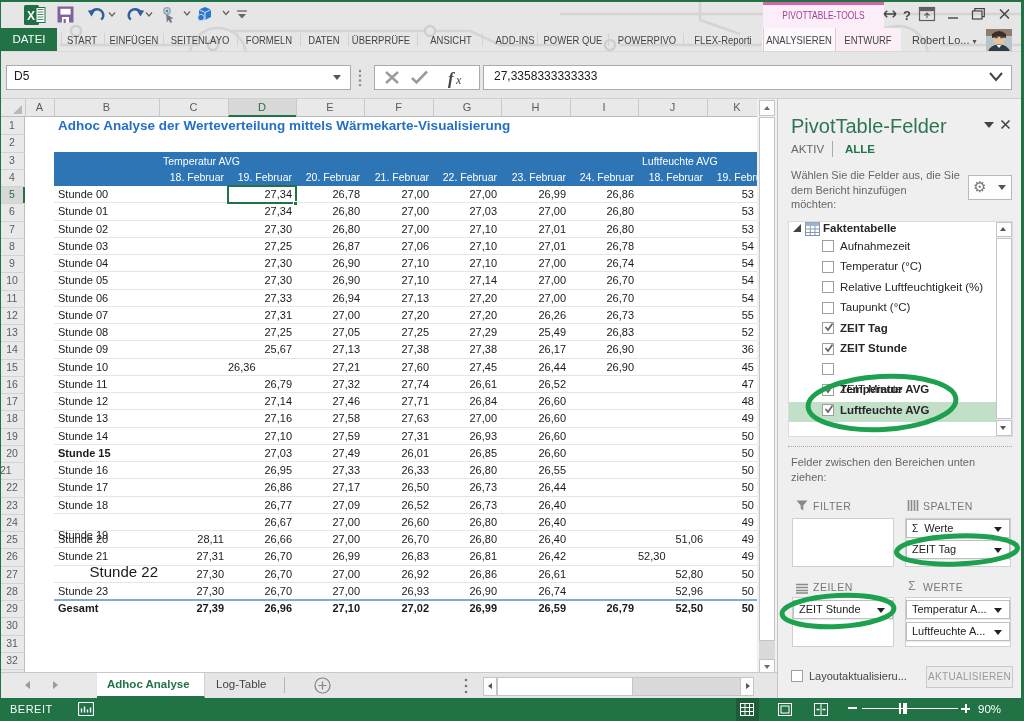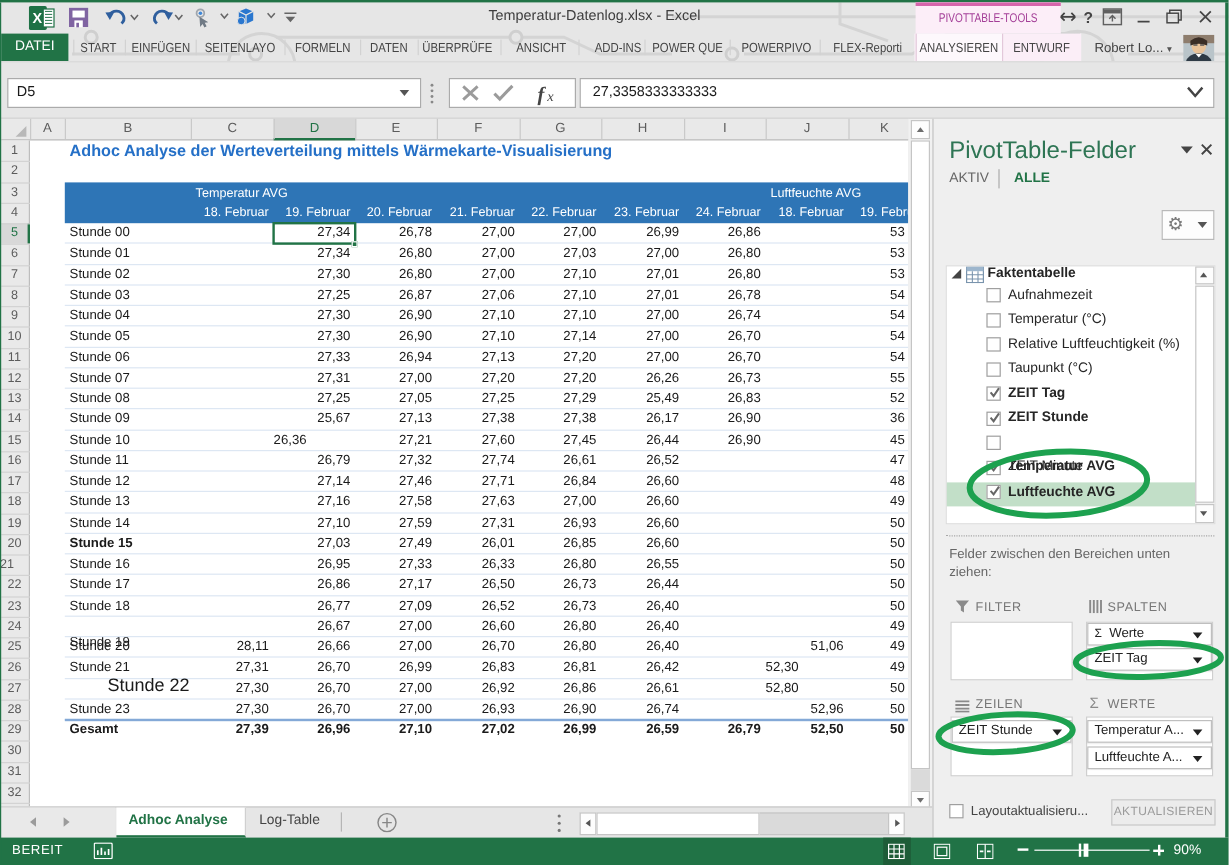--- a/index.html
+++ b/index.html
@@ -57,21 +57,20 @@
 <svg class="ab" style="left:196px;top:5px;" width="36" height="19" viewBox="0 0 36 19">
 <path d="M9 2 L15 4.5 L15 12 L9 15 L3 12 L3 4.5 z" fill="#2a77cf"></path>
 <path d="M3 4.5 L9 7.5 L15 4.5 M9 7.5 L9 15" fill="none" stroke="#e6e6e6" stroke-width="1"></path>
 <circle cx="5" cy="12.5" r="3.2" fill="#2a77cf" stroke="#e6e6e6" stroke-width="0.8"></circle>
 <path d="M27 6 l3 3.5 l3-3.5" fill="none" stroke="#666" stroke-width="1.3"></path>
 </svg>
 <svg class="ab" style="left:236px;top:8px;" width="12" height="12" viewBox="0 0 12 12">
 <path d="M1 3 h10" stroke="#666" stroke-width="1.3"></path>
 <path d="M2 6 l4 4.5 l4-4.5" fill="#666"></path>
 </svg>
-<div class="ab" style="left:407px;top:6px;width:300px;font-size:12px;color:#3d3d3d;">Temperatur-Datenlog.xlsx - Excel</div>
 <div class="ab" style="left:763px;top:2px;width:121px;height:26px;background:#fceef8;border-top:3px solid #d565ab;"></div>
 <div class="ab" style="left:763px;top:9px;width:121px;text-align:center;font-size:10.5px;color:#a33e97;transform:scaleX(0.8);">PIVOTTABLE-TOOLS</div>
 <svg class="ab" style="left:880px;top:5px;" width="140" height="20" viewBox="0 0 140 20">
 <path d="M4 9 h12 M4 9 l3.2-3.2 M4 9 l3.2 3.2 M16 9 l-3.2-3.2 M16 9 l-3.2 3.2" stroke="#444" stroke-width="1.5" fill="none"></path>
 <text x="23" y="14.5" font-size="13" font-weight="bold" fill="#444" font-family="Liberation Sans">?</text>
 <rect x="39.5" y="2.5" width="15" height="13" fill="none" stroke="#606060" stroke-width="1.2"></rect>
 <rect x="40" y="3" width="14" height="3.2" fill="#606060"></rect>
 <path d="M47 13 l0 -4.5 M44.4 10.6 l2.6-2.6 l2.6 2.6" stroke="#606060" stroke-width="1.2" fill="none"></path>
 <path d="M68 13 h10" stroke="#444" stroke-width="1.4"></path>
 <rect x="92.5" y="6" width="9.5" height="8" fill="none" stroke="#444" stroke-width="1.2"></rect>
@@ -435,21 +434,21 @@
 <div class="ab" style="left:613px;top:431.25px;width:65px;height:17.25px;font-size:11px;color:#1a1a1a;line-height:17.25px;">52,30</div>
 <div class="ab" style="left:682px;top:431.25px;width:47px;height:17.25px;font-size:11px;color:#1a1a1a;line-height:17.25px;text-align:right;">49</div>
 <div class="ab" style="left:29px;top:447.5px;width:703px;height:1px;background:#dde7f3;"></div>
 <div class="ab" style="left:33px;top:446px;width:100px;height:17.25px;font-size:15px;color:#1a1a1a;line-height:17.25px;text-align:right;">Stunde 22</div>
 <div class="ab" style="left:134px;top:448.5px;width:65px;height:17.25px;font-size:11px;color:#1a1a1a;line-height:17.25px;text-align:right;">27,30</div>
 <div class="ab" style="left:203px;top:448.5px;width:64px;height:17.25px;font-size:11px;color:#1a1a1a;line-height:17.25px;text-align:right;">26,70</div>
 <div class="ab" style="left:271px;top:448.5px;width:64px;height:17.25px;font-size:11px;color:#1a1a1a;line-height:17.25px;text-align:right;">27,00</div>
 <div class="ab" style="left:339px;top:448.5px;width:65px;height:17.25px;font-size:11px;color:#1a1a1a;line-height:17.25px;text-align:right;">26,92</div>
 <div class="ab" style="left:408px;top:448.5px;width:64px;height:17.25px;font-size:11px;color:#1a1a1a;line-height:17.25px;text-align:right;">26,86</div>
 <div class="ab" style="left:476px;top:448.5px;width:65px;height:17.25px;font-size:11px;color:#1a1a1a;line-height:17.25px;text-align:right;">26,61</div>
-<div class="ab" style="left:613px;top:448.5px;width:65px;height:17.25px;font-size:11px;color:#1a1a1a;line-height:17.25px;text-align:left;">52,80</div>
+<div class="ab" style="left:613px;top:448.5px;width:65px;height:17.25px;font-size:11px;color:#1a1a1a;line-height:17.25px;text-align:right;">52,80</div>
 <div class="ab" style="left:682px;top:448.5px;width:47px;height:17.25px;font-size:11px;color:#1a1a1a;line-height:17.25px;text-align:right;">50</div>
 <div class="ab" style="left:29px;top:464.75px;width:703px;height:1px;background:#dde7f3;"></div>
 <div class="ab" style="left:33px;top:465.75px;width:100px;height:17.25px;font-size:11px;color:#1a1a1a;line-height:17.25px;">Stunde 23</div>
 <div class="ab" style="left:134px;top:465.75px;width:65px;height:17.25px;font-size:11px;color:#1a1a1a;line-height:17.25px;text-align:right;">27,30</div>
 <div class="ab" style="left:203px;top:465.75px;width:64px;height:17.25px;font-size:11px;color:#1a1a1a;line-height:17.25px;text-align:right;">26,70</div>
 <div class="ab" style="left:271px;top:465.75px;width:64px;height:17.25px;font-size:11px;color:#1a1a1a;line-height:17.25px;text-align:right;">27,00</div>
 <div class="ab" style="left:339px;top:465.75px;width:65px;height:17.25px;font-size:11px;color:#1a1a1a;line-height:17.25px;text-align:right;">26,93</div>
 <div class="ab" style="left:408px;top:465.75px;width:64px;height:17.25px;font-size:11px;color:#1a1a1a;line-height:17.25px;text-align:right;">26,90</div>
 <div class="ab" style="left:476px;top:465.75px;width:65px;height:17.25px;font-size:11px;color:#1a1a1a;line-height:17.25px;text-align:right;">26,74</div>
 <div class="ab" style="left:613px;top:465.75px;width:65px;height:17.25px;font-size:11px;color:#1a1a1a;line-height:17.25px;text-align:right;">52,96</div>
@@ -501,20 +500,21 @@
 <div class="ab" style="left:745.5px;top:683px;width:0;height:0;border-top:3.5px solid transparent;border-bottom:3.5px solid transparent;border-left:4.5px solid #555;"></div>
 <div class="ab" style="left:777px;top:99px;width:245px;height:599px;background:#efefef;border-left:1px solid #c3c3c3;"></div>
 <div class="ab" style="left:791px;top:115px;font-size:20px;color:#2e7554;">PivotTable-Felder</div>
 <div class="ab" style="left:984px;top:122px;width:0;height:0;border-left:5px solid transparent;border-right:5px solid transparent;border-top:6px solid #444;"></div>
 <svg class="ab" style="left:1000px;top:119px;" width="11" height="11" viewBox="0 0 11 11">
       <path d="M1.5 1.5 l8 8 M9.5 1.5 l-8 8" stroke="#444" stroke-width="1.6"></path>
     </svg>
 <div class="ab" style="left:791px;top:143px;font-size:11.5px;color:#666;">AKTIV</div>
 <div class="ab" style="left:832px;top:141px;width:1px;height:16px;background:#ababab;"></div>
 <div class="ab" style="left:845px;top:143px;font-size:11.5px;font-weight:bold;color:#217346;">ALLE</div>
+<div class="ab" style="left:791px;top:168px;width:195px;font-size:11px;line-height:14.5px;color:#666;">Wählen Sie die Felder aus, die Sie<br>dem Bericht hinzufügen<br>möchten:</div>
 <div class="ab" style="left:968px;top:175px;width:44px;height:25px;background:#fdfdfd;border:1px solid #b9b9b9;"></div>
 <div class="ab" style="left:973px;top:178px;font-size:15px;color:#777;">⚙</div>
 <div class="ab" style="left:998px;top:185px;width:0;height:0;border-left:4px solid transparent;border-right:4px solid transparent;border-top:5px solid #555;"></div>
 <div class="ab" style="left:788px;top:221px;width:225px;height:216px;background:#fff;border:1px solid #dcdcdc;"></div>
 <div class="ab" style="left:789px;top:402px;width:207px;height:20px;background:#c2dfc8;"></div>
 <div class="ab" style="left:793px;top:224px;width:0;height:0;border-bottom:8px solid #444;border-left:8px solid transparent;"></div>
 <svg class="ab" style="left:805px;top:222px;" width="15" height="14" viewBox="0 0 15 14">
 <rect x="0.5" y="0.5" width="14" height="13" fill="#fff" stroke="#7a94ad" stroke-width="1"></rect>
 <rect x="0.5" y="0.5" width="14" height="3.5" fill="#9db6cd"></rect>
 <path d="M0.5 7 h14 M0.5 10.5 h14 M5.3 4 v10 M10 4 v10" stroke="#7a94ad" stroke-width="0.9"></path>

